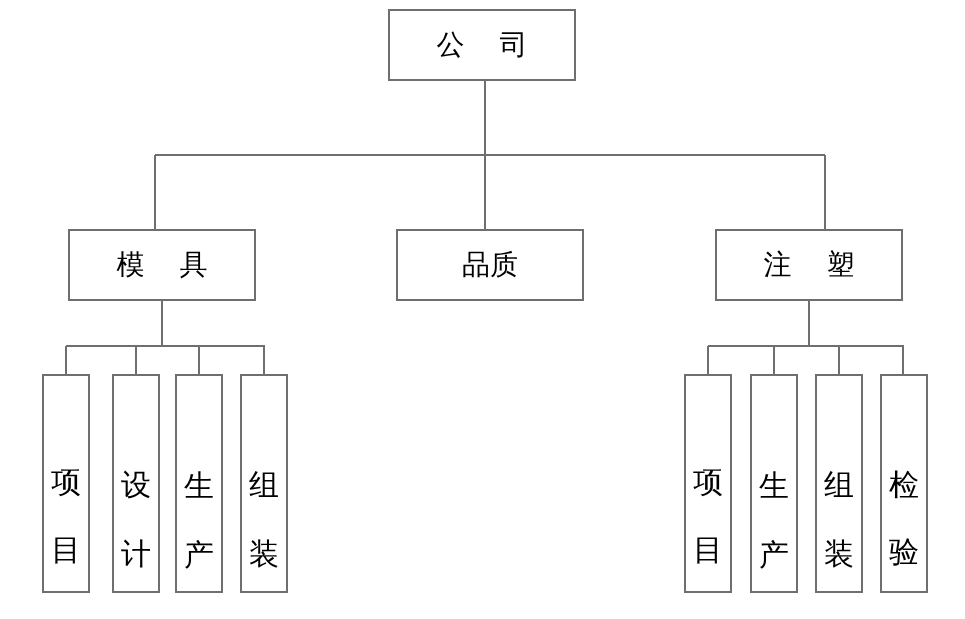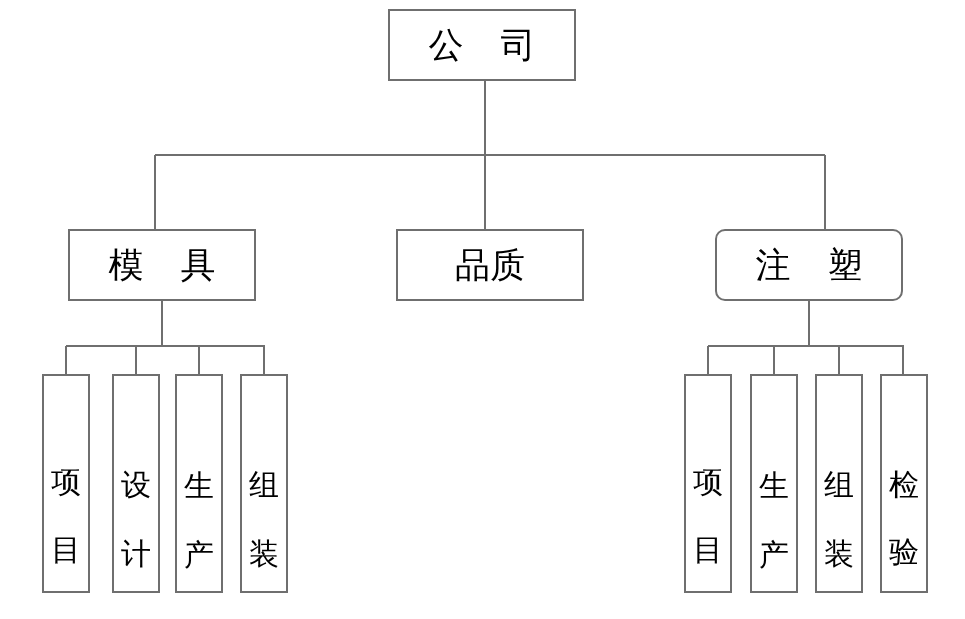--- a/index.html
+++ b/index.html
@@ -34,21 +34,21 @@
     line-height: 1;
     white-space: nowrap;
   }
 
   
   .node.h {
     width: 188px;
     height: 72px;
   }
   .node.h .label {
-    font-size: 35px;
+    font-size: 28px;
     letter-spacing: 13px;
     text-indent: 13px;
   }
   .node.h.tight .label {
     letter-spacing: 0px;
     text-indent: 0px;
   }
 
   
   .node.v {
@@ -105,21 +105,21 @@
   <div class="node h" style="left: 388px; top: 9px; width: 188px; height: 72px;">
     <span class="label">公 司</span>
   </div>
 
   <div class="node h tight" style="left: 396px; top: 229px; width: 188px; height: 72px;">
     <span class="label">品质</span>
   </div>
   <div class="node h" style="left: 68px; top: 229px; width: 188px; height: 72px;">
     <span class="label">模 具</span>
   </div>
-  <div class="node h" style="left: 715px; top: 229px; width: 188px; height: 72px; border-radius: 10px;">
+  <div class="node h" style="left: 715px; top: 229px; width: 188px; height: 72px;">
     <span class="label">注 塑</span>
   </div>
 
   <div class="node v" style="left: 42px; top: 374px; width: 48px; height: 219px;">
     <span class="label">项目</span>
   </div>
   <div class="node v" style="left: 112px; top: 374px; width: 48px; height: 219px;">
     <span class="label">设计</span>
   </div>
   <div class="node v" style="left: 175px; top: 374px; width: 48px; height: 219px;">

